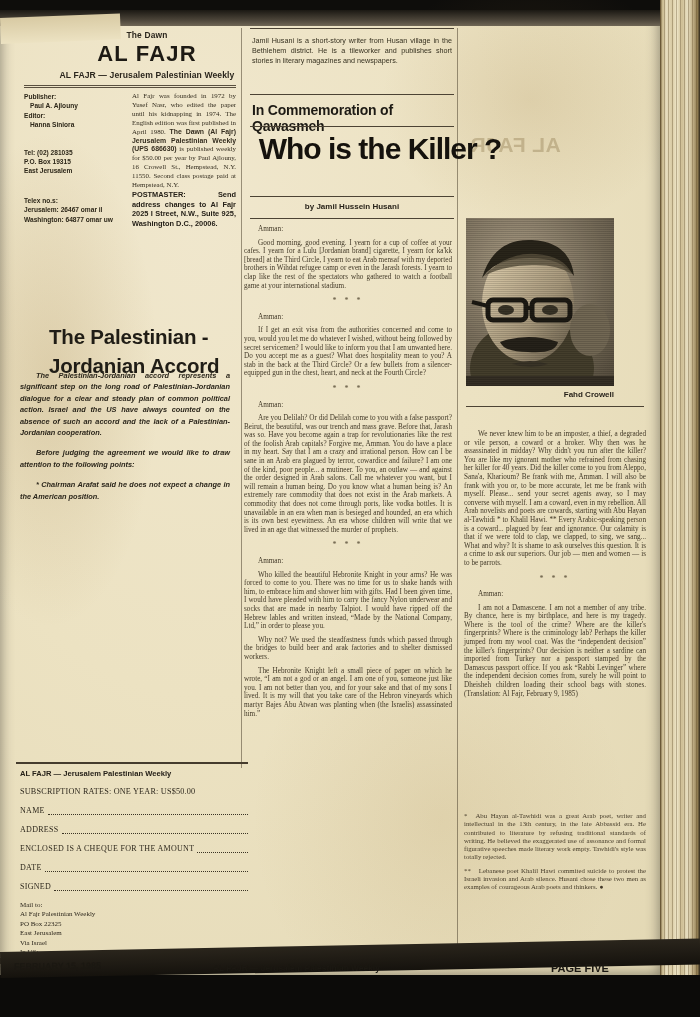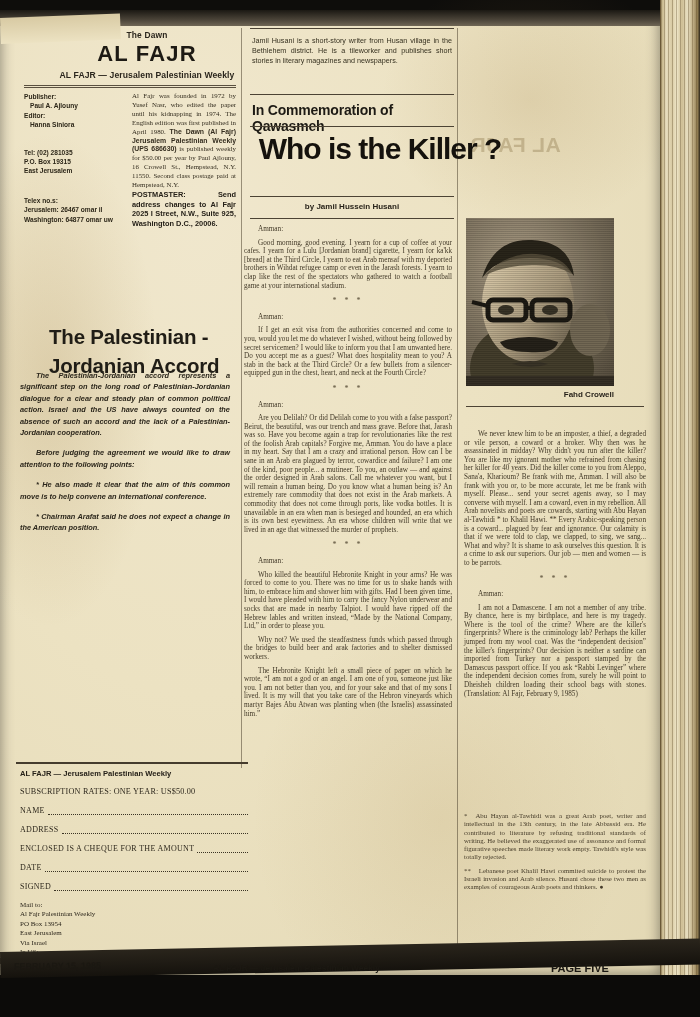--- a/index.html
+++ b/index.html
@@ -177,21 +177,20 @@
       <div class="pm">POSTMASTER: Send address changes to Al Fajr 2025 I Street, N.W., Suite 925, Washington D.C., 20006.</div>
     </div>
 
     <div class="edhead">
       <div>The Palestinian -</div>
       <div>Jordanian Accord</div>
     </div>
     <div class="edbody" id="editorial-body">
         <p>The Palestinian-Jordanian accord represents a significant step on the long road of Palestinian-Jordanian dialogue for a clear and steady plan of common political action. Israel and the US have always counted on the absence of such an accord and the lack of a Palestinian-Jordanian cooperation.</p>
         <p>Before judging the agreement we would like to draw attention to the following points:</p>
-        <p>* He also made it clear that the aim of this common move is to help convene an international conference.</p>
         <p>* Chairman Arafat said he does not expect a change in the American position.</p>
       </div>
 
     <div class="coupbox">
       <div class="top"></div>
       <div class="coup-title">AL FAJR — Jerusalem Palestinian Weekly</div>
       <div class="coup-rate">SUBSCRIPTION RATES: ONE YEAR: US$50.00</div>
       <div id="coupon-fields">
           <div class="coup-line">
             <span>NAME</span>
@@ -212,21 +211,21 @@
           <div class="coup-line">
             <span>SIGNED</span>
             <span class="dots"></span>
           </div>
         </div>
       <div class="coup-mail">
         <div class="c1">
           <div>Mail to:</div>
           <div id="mailto-lines">
               <div>Al Fajr Palestinian Weekly</div>
-              <div>PO Box 13954</div>
+              <div>PO Box 22325</div>
               <div>East Jerusalem</div>
               <div>Via Israel</div>
             </div>
         </div>
         <div class="c2">
           <div>In US:</div>
           <div id="inus-lines">
               <div>Al Fajr Palestinian Weekly</div>
               <div>2025 Eye St. NW, Suite 685</div>
               <div>Washington DC  20006 USA</div>

